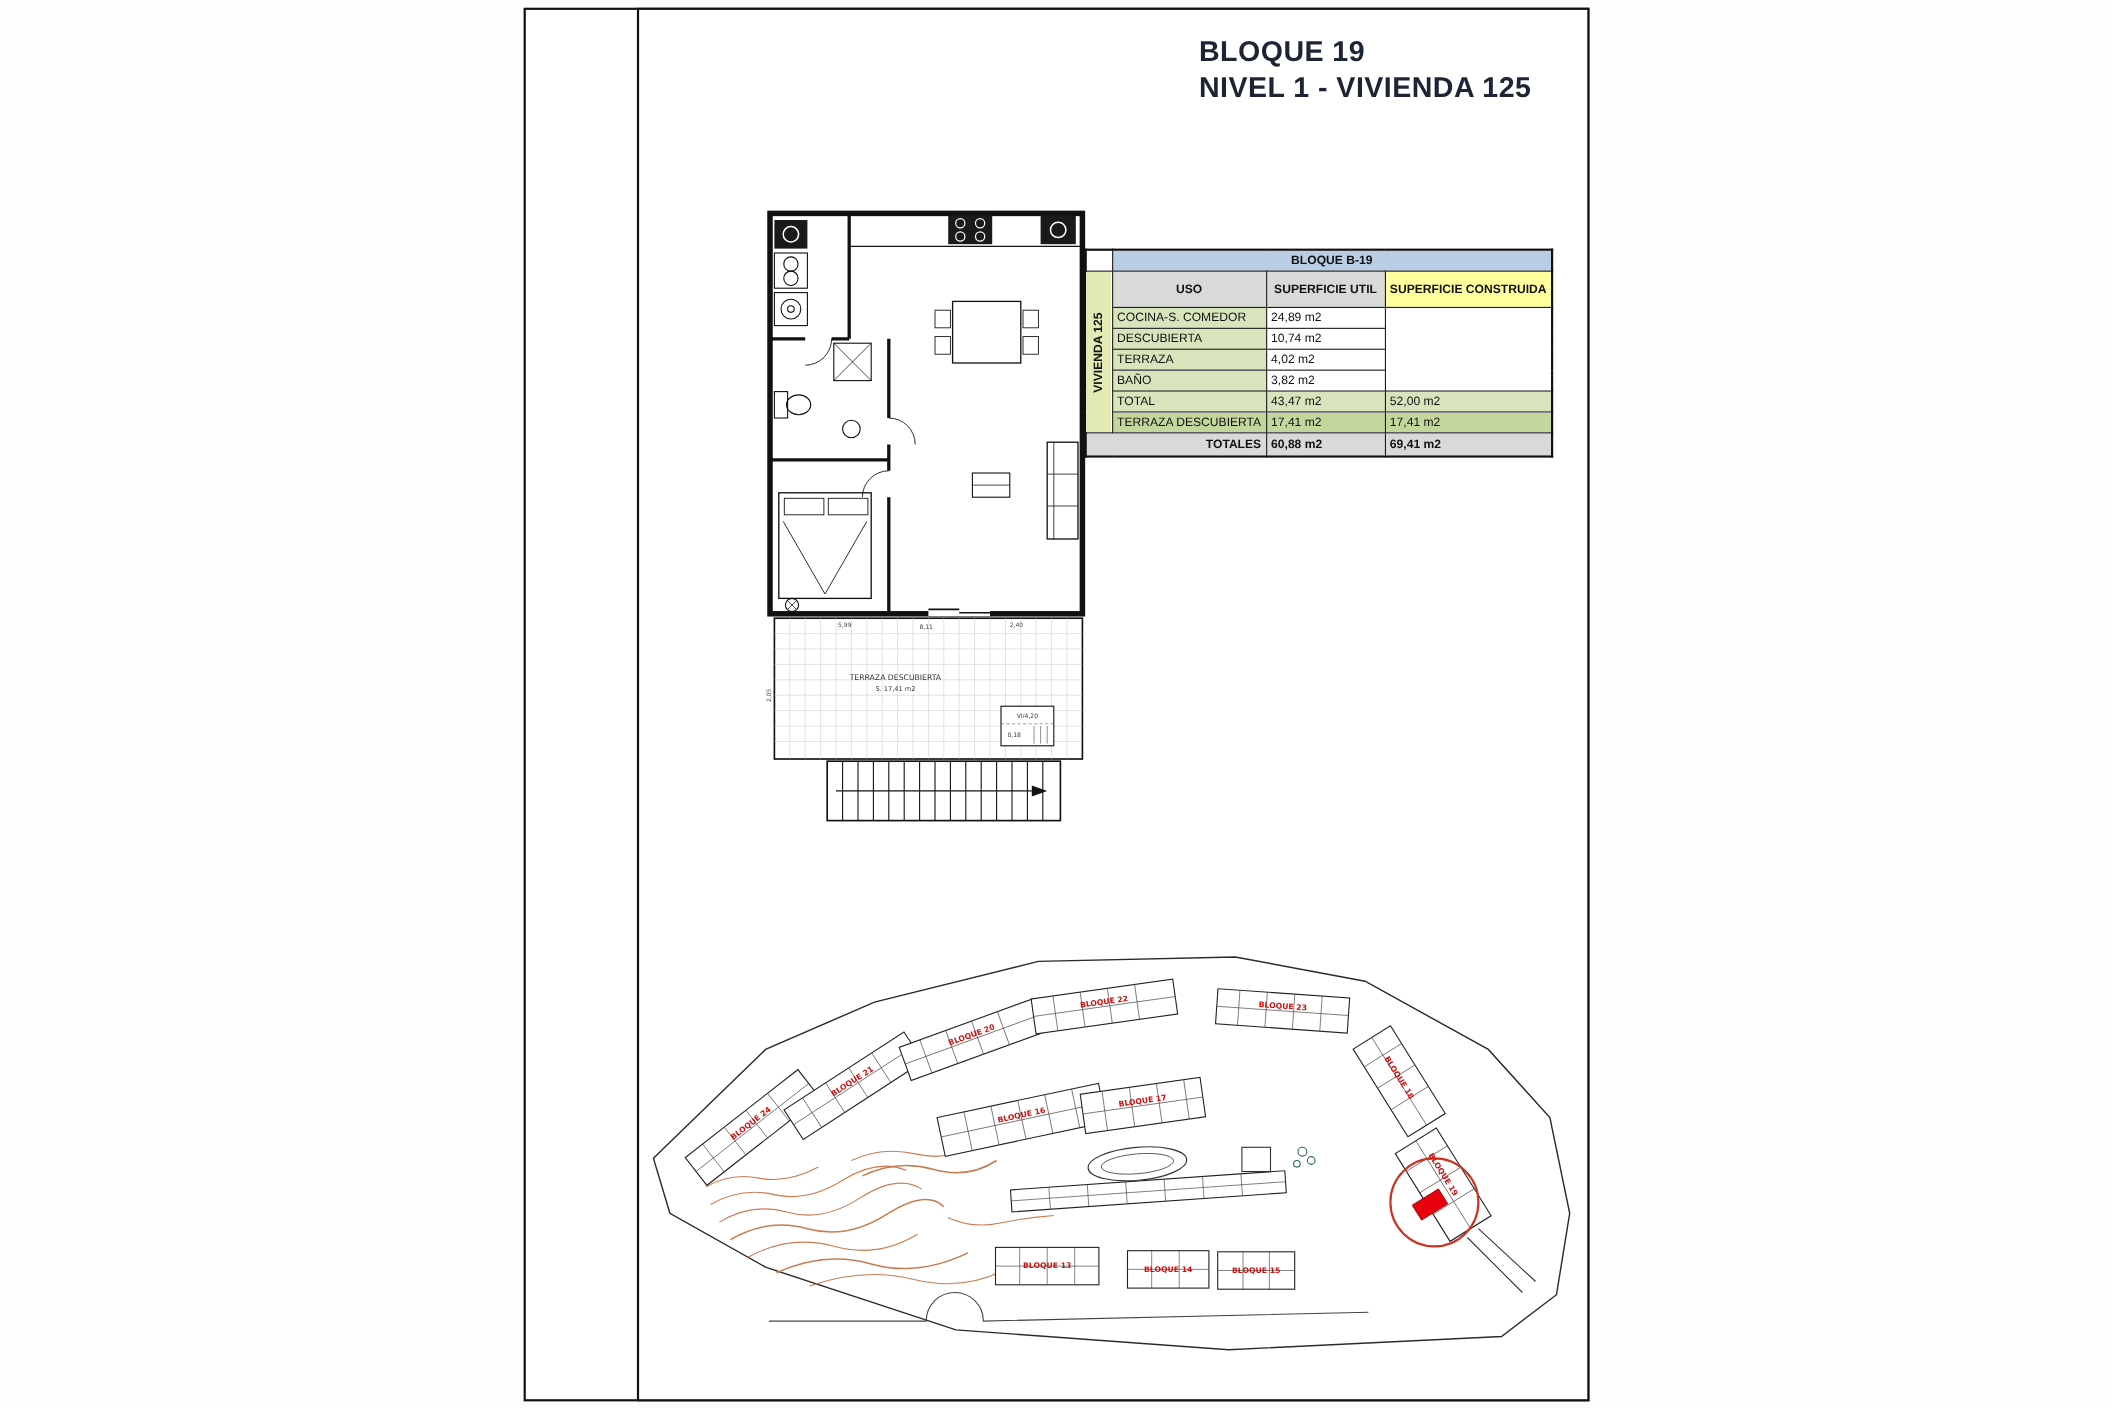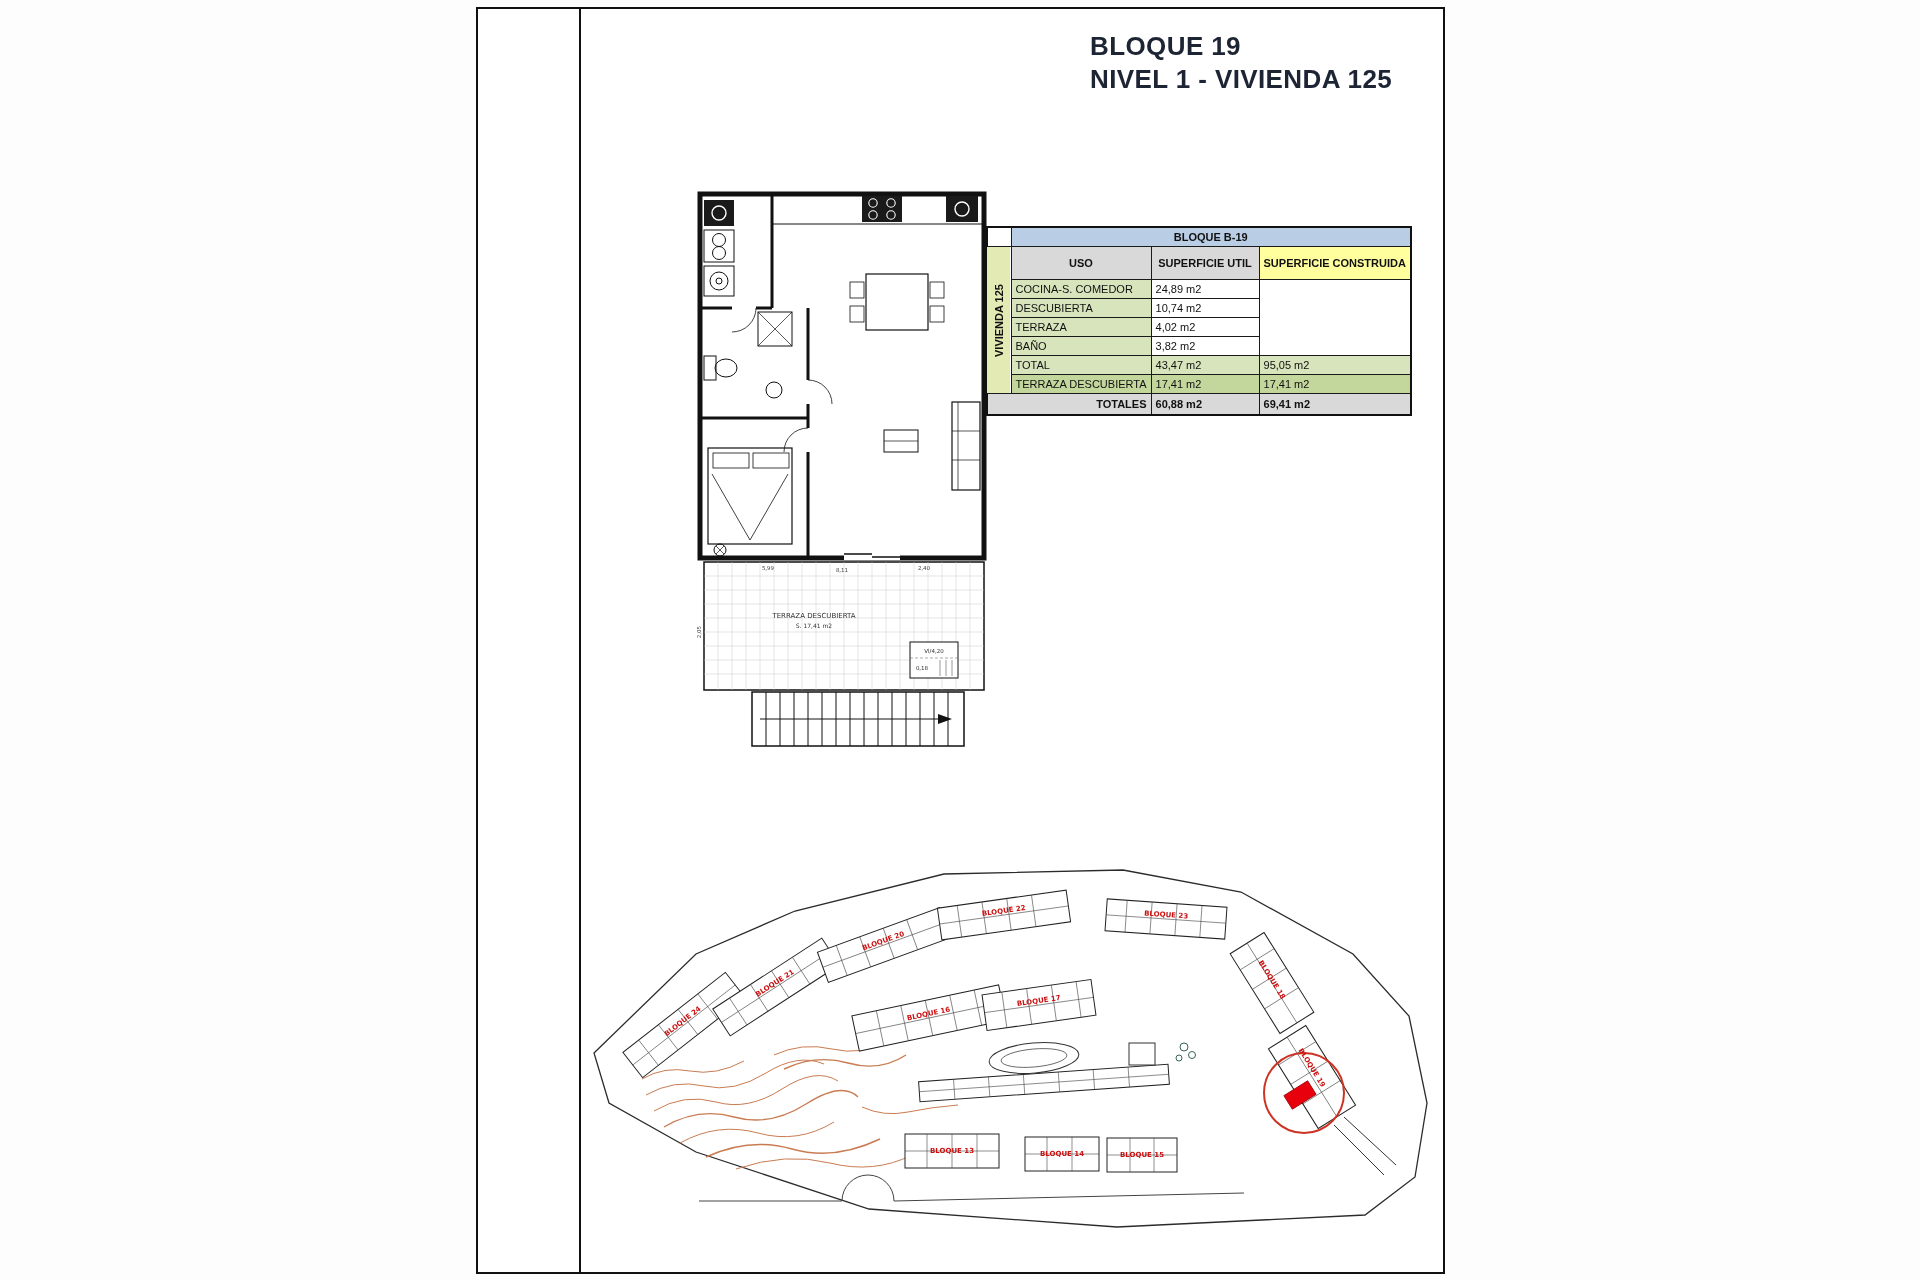--- a/index.html
+++ b/index.html
@@ -74,21 +74,21 @@
       <td class="r-uso">TERRAZA</td>
       <td class="val">4,02 m2</td>
     </tr>
     <tr>
       <td class="r-uso">BAÑO</td>
       <td class="val">3,82 m2</td>
     </tr>
     <tr class="row-total">
       <td>TOTAL</td>
       <td class="val" style="background:#d7e4bc">43,47 m2</td>
-      <td class="val" style="background:#d7e4bc">95,05 m2</td>
+      <td class="val" style="background:#d7e4bc">52,00 m2</td>
     </tr>
     <tr class="row-terraza">
       <td>TERRAZA DESCUBIERTA</td>
       <td class="val" style="background:#c3d69b">17,41 m2</td>
       <td class="val" style="background:#c3d69b">17,41 m2</td>
     </tr>
     <tr class="row-totales">
       <td class="lbl" colspan="2">TOTALES</td>
       <td class="val" style="background:#d9d9d9">60,88 m2</td>
       <td class="val" style="background:#d9d9d9">69,41 m2</td>

